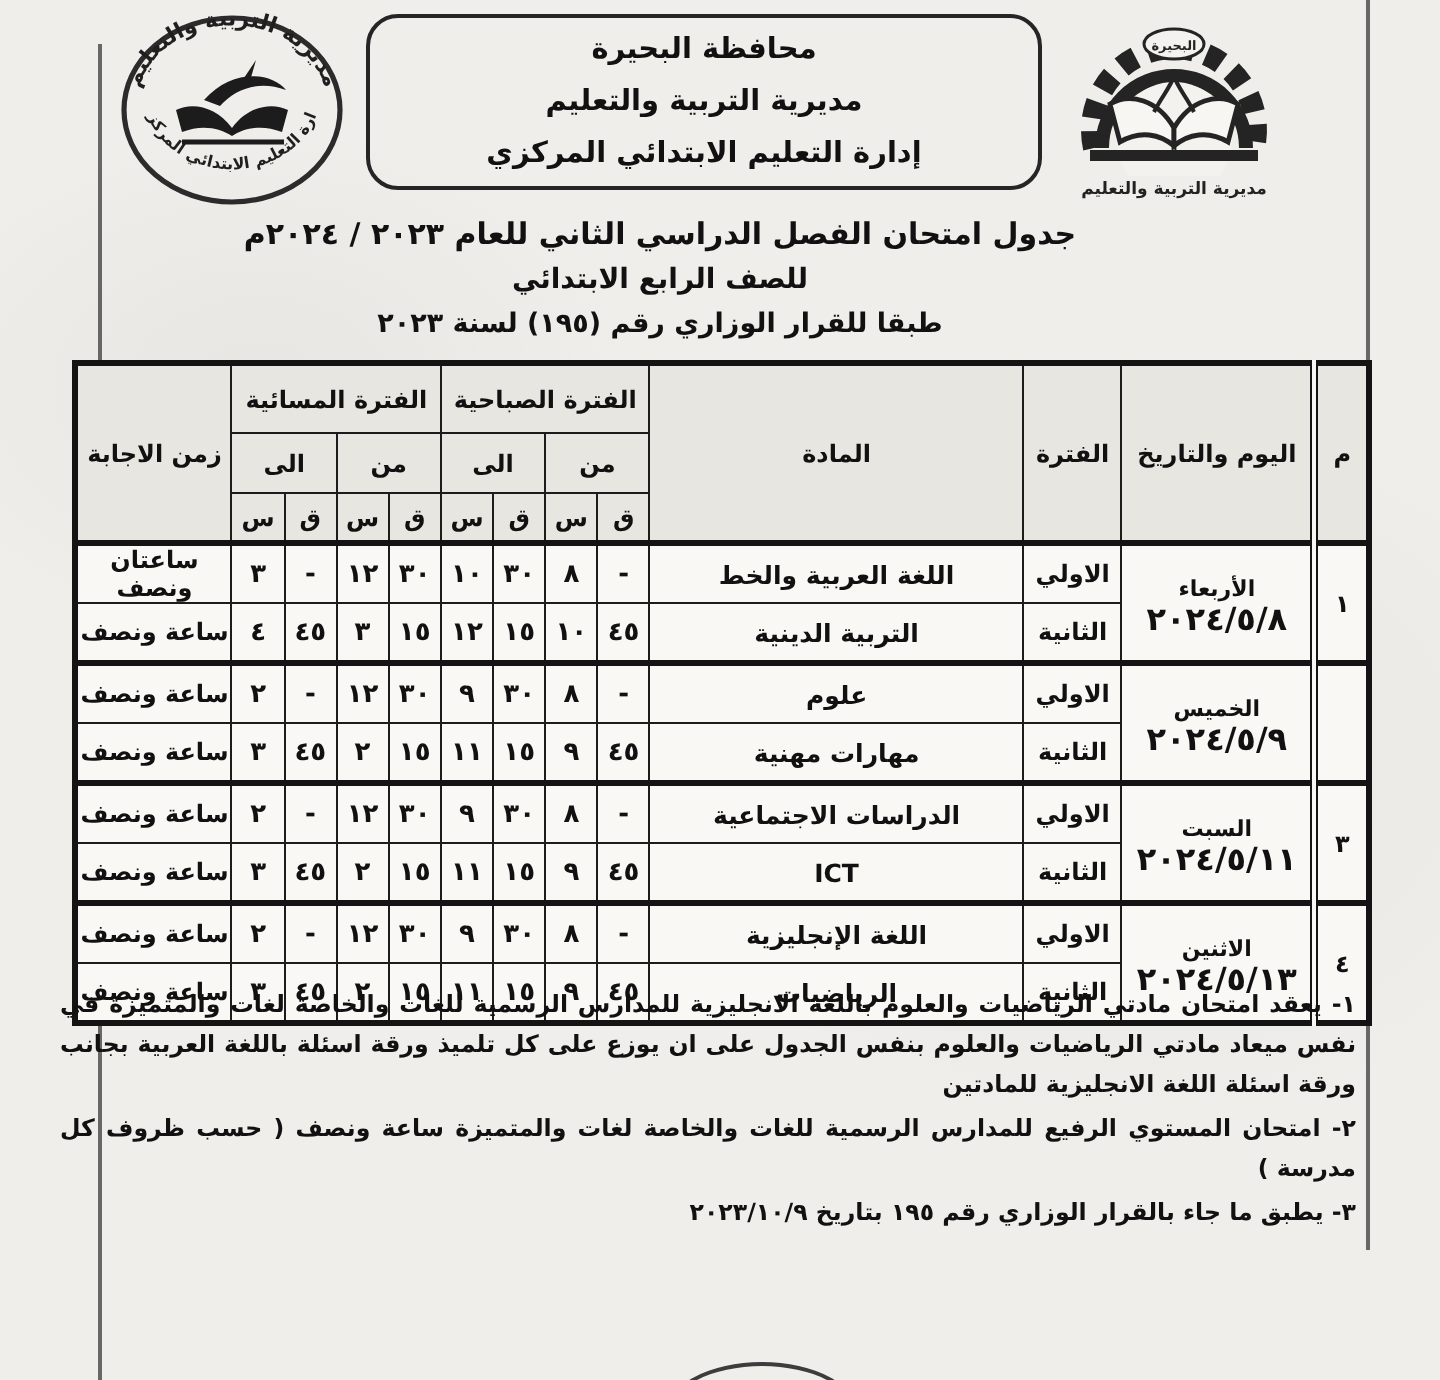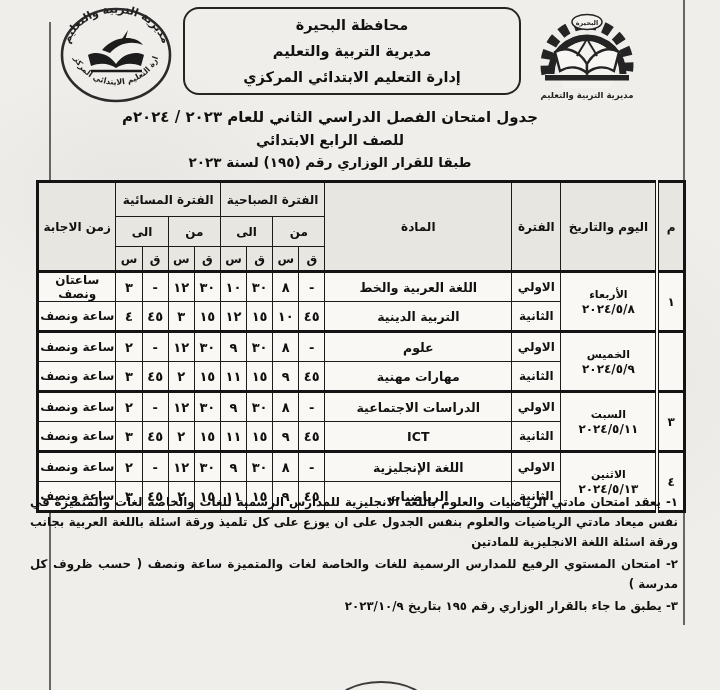--- a/index.html
+++ b/index.html
@@ -53,21 +53,21 @@
   .schedule thead tr:nth-child(2) { height:30px; }
   .schedule thead tr:nth-child(3) { height:25px; }
   .schedule thead tr:nth-child(3) th { border-bottom:3px solid #141414; }
   .schedule tbody td { font-size:13px; height:30px; background:#f9f8f4; }
   .schedule tbody tr.ga td { border-top:3px solid #141414; }
   .schedule .c-serial { border-left:4px double #141414; font-size:12px; }
   .schedule td.c-subject { font-size:12.5px; }
   .schedule td.c-answer  { font-size:12px; }
   .schedule td.c-period  { font-size:12px; }
   .c-day .day  { font-size:11px; line-height:15px; }
-  .c-day .date { font-size:12px;  line-height:15px; }
+  .c-day .date { font-size:16px;  line-height:15px; }
 
   
   .notes { position:absolute; top:492px; right:42px; left:30px; }
   .notes .note {
     font-weight:bold; font-size:11.8px; line-height:20px;
     text-align:justify; text-align-last:right; margin-bottom:2px;
   }
   .closing {
     position:absolute; top:650px; left:0; width:680px; text-align:center;
     font-weight:bold; font-size:15.5px;margin-top:48px;

